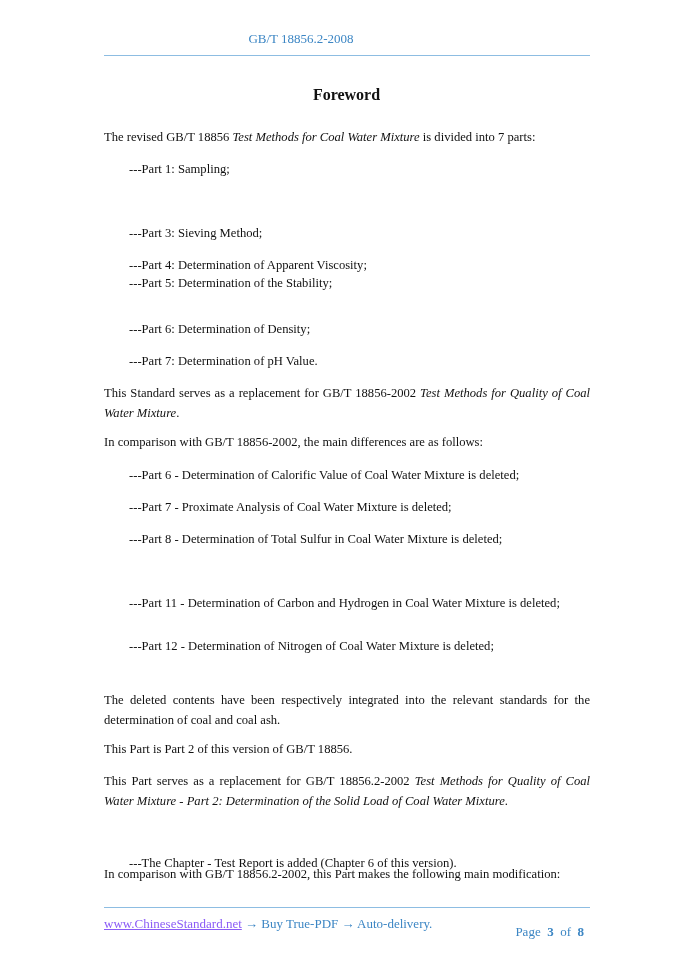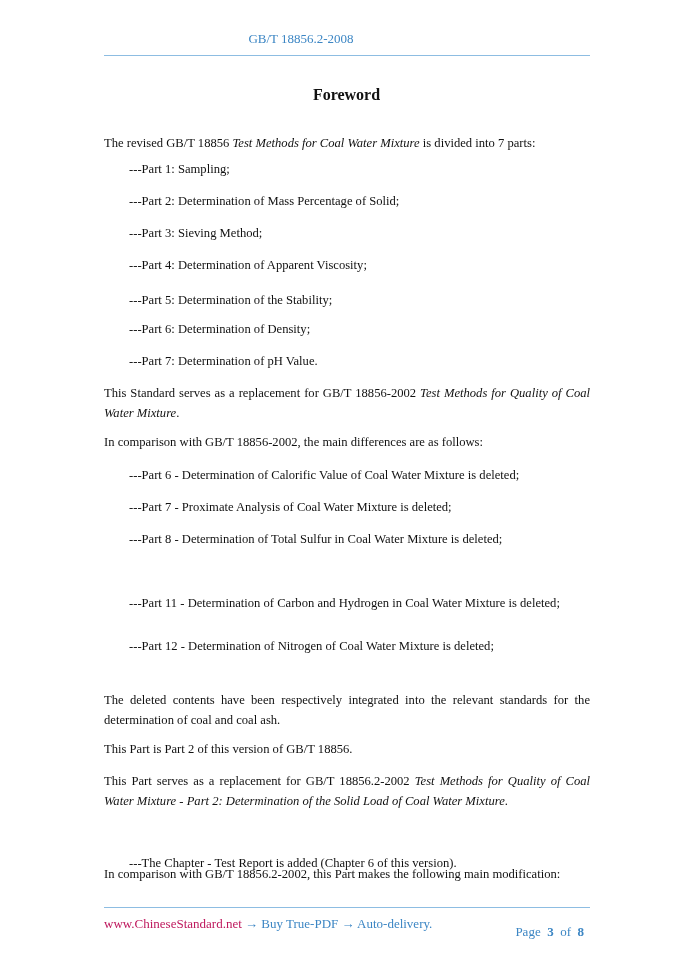--- a/index.html
+++ b/index.html
@@ -12,40 +12,39 @@
   .hr.top { top: 55px; }
   .hr.bottom { top: 907px; }
   .title { position: absolute; left: 0; width: 693px; top: 86px; text-align: center;
            font-size: 16px; font-weight: bold; }
   .p { position: absolute; left: 104px; width: 486px; font-size: 12.6px; line-height: 20px;
        text-align: justify; white-space: normal; }
   .p.ind { left: 129px; width: 461px; }
   .p i { font-style: italic; }
   .footer { position: absolute; left: 104px; width: 486px; top: 916px; font-size: 13px;
             color: #3c86c4; }
-  .footer a { color: #be185d; }
+  .footer a { color: #8b5cf6; text-decoration: underline; }
   .footer .page-num { position: absolute; right: 6px; top: 8px; }
   .footer .page-num b { font-weight: bold; }
 </style>
 </head>
 <body>
 
 <div class="page">
   <div class="header-title">GB/T 18856.2-2008</div>
   <div class="hr top"></div>
 
   <div class="title">Foreword</div>
 
-  <div class="p" style="top:133px"><span>The revised GB/T 18856 </span><i>Test Methods for Coal Water Mixture</i><span> is divided into 7 parts:</span></div>
+  <div class="p" style="top:127px"><span>The revised GB/T 18856 </span><i>Test Methods for Coal Water Mixture</i><span> is divided into 7 parts:</span></div>
 
   <div class="p ind" style="top:159px">---Part 1: Sampling;</div>
-  <div class="p ind" style="top:191px">---Part 2: Determination of Mass Percentage of Solid;</div>
   <div class="p ind" style="top:223px">---Part 3: Sieving Method;</div>
   <div class="p ind" style="top:255px">---Part 4: Determination of Apparent Viscosity;</div>
-  <div class="p ind" style="top:290px">---Part 5: Determination of the Stability;</div>
+  <div class="p ind" style="top:273px">---Part 5: Determination of the Stability;</div>
   <div class="p ind" style="top:319px">---Part 6: Determination of Density;</div>
   <div class="p ind" style="top:351px">---Part 7: Determination of pH Value.</div>
 
   <div class="p" style="top:383px"><span>This Standard serves as a replacement for GB/T 18856-2002 </span><i>Test Methods for Quality of Coal Water Mixture</i><span>.</span></div>
 
   <div class="p" style="top:432px">In comparison with GB/T 18856-2002, the main differences are as follows:</div>
 
   <div class="p ind" style="top:465px">---Part 6 - Determination of Calorific Value of Coal Water Mixture is deleted;</div>
   <div class="p ind" style="top:497px">---Part 7 - Proximate Analysis of Coal Water Mixture is deleted;</div>
   <div class="p ind" style="top:529px">---Part 8 - Determination of Total Sulfur in Coal Water Mixture is deleted;</div>

